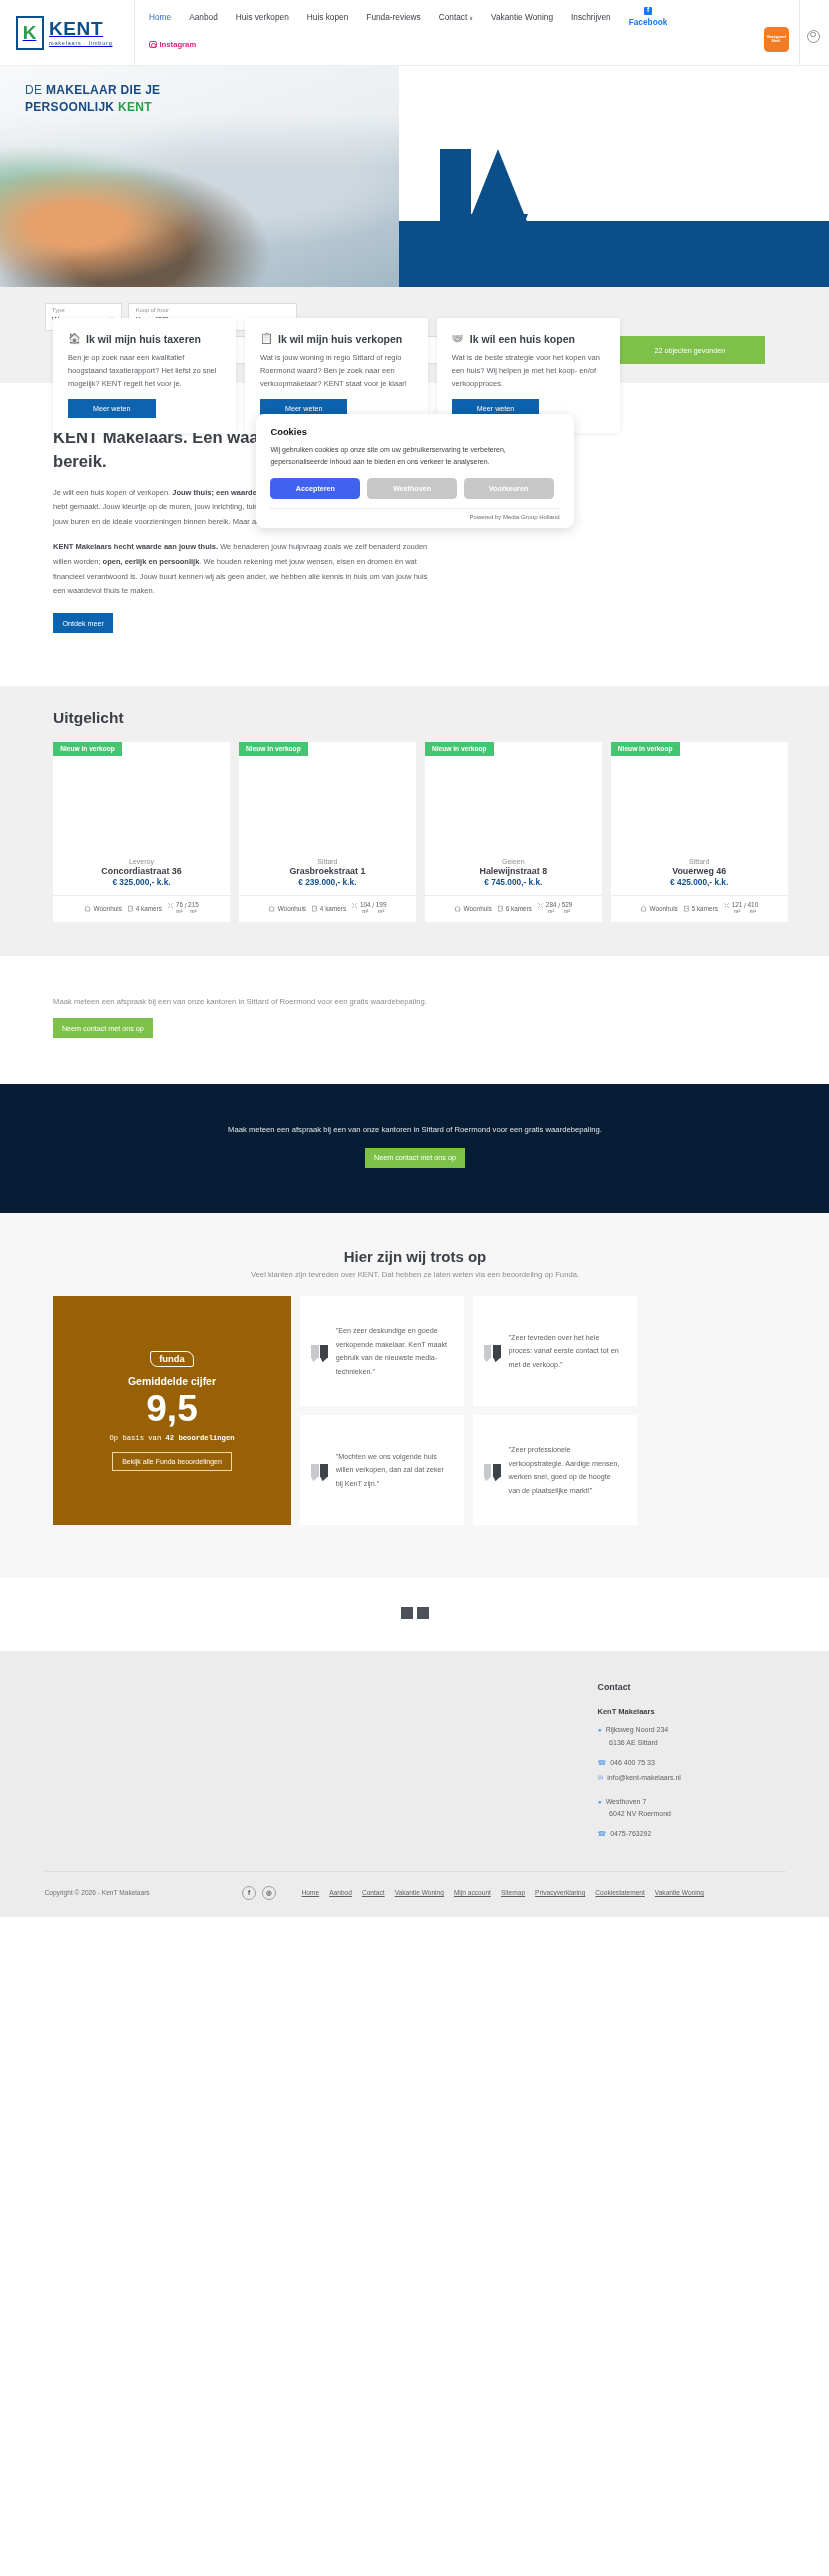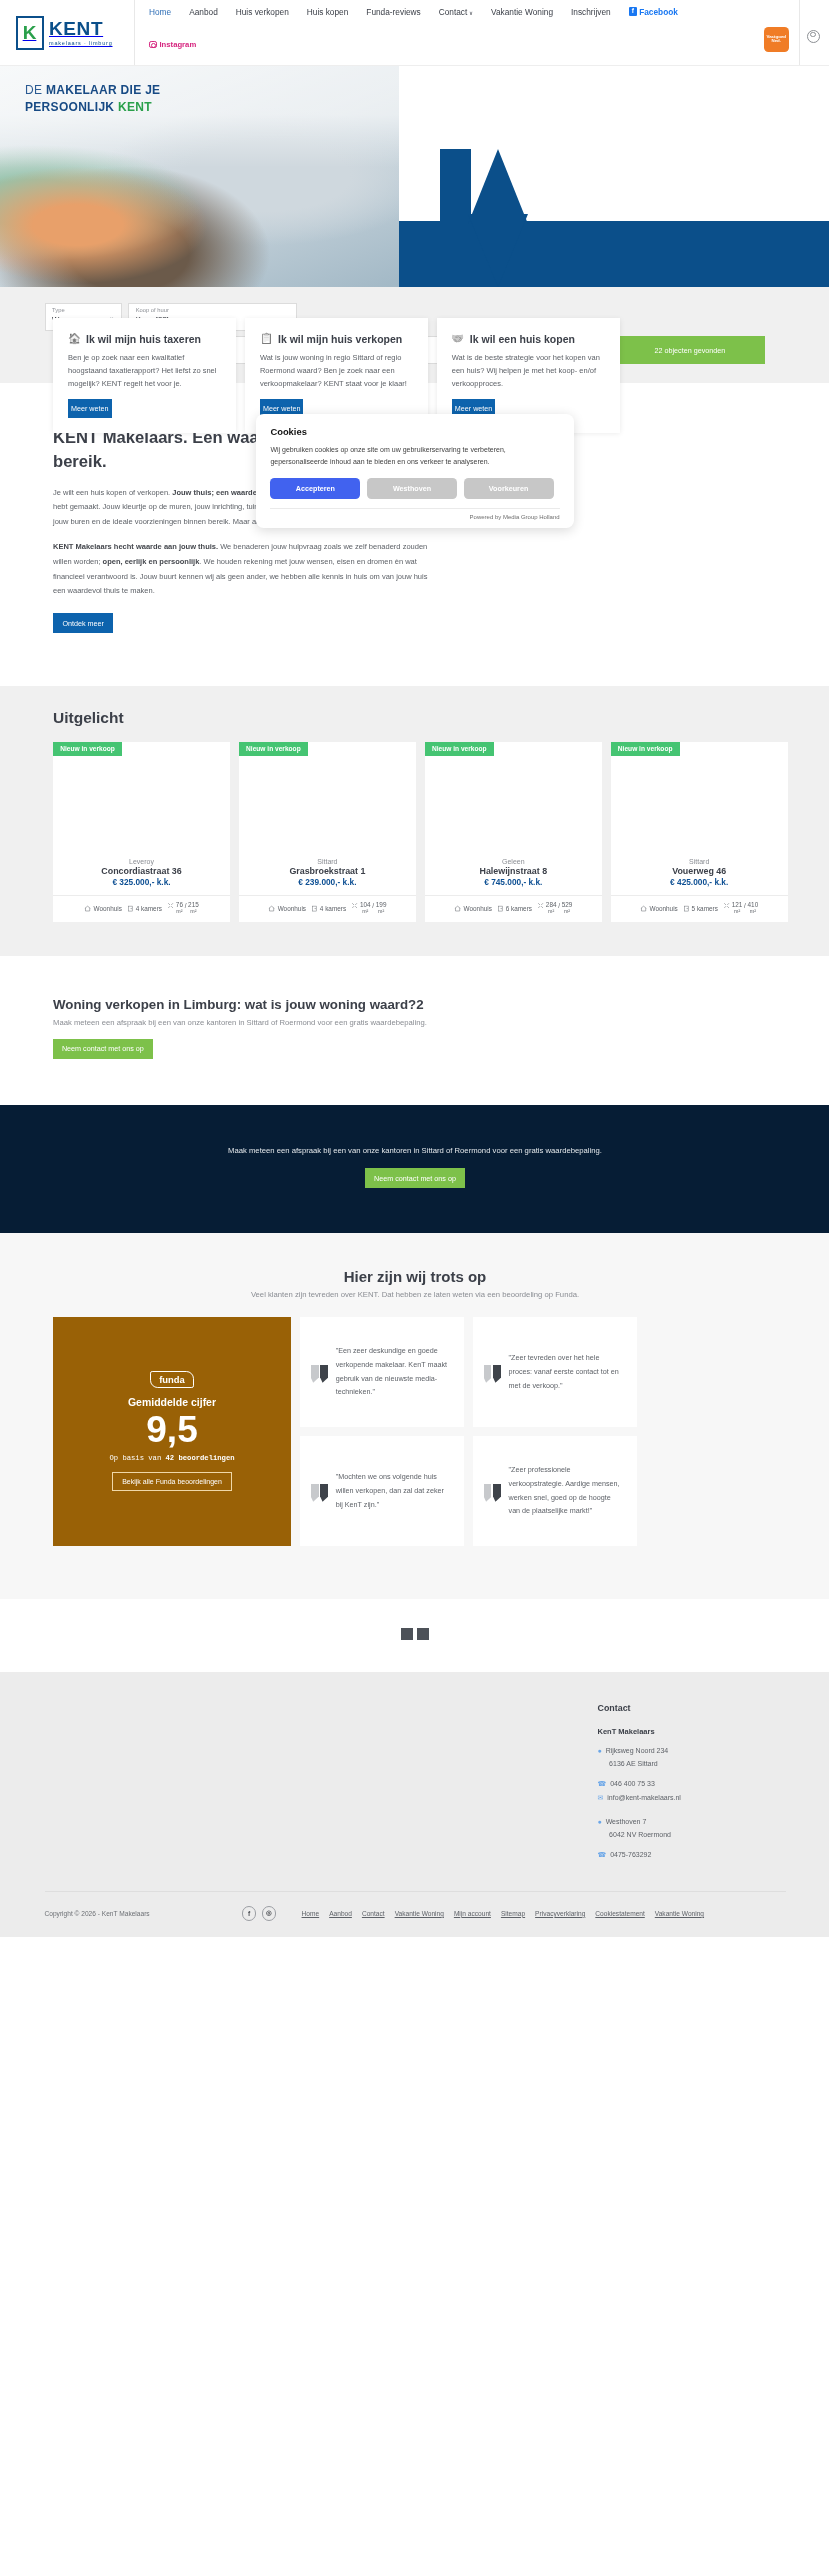--- a/index.html
+++ b/index.html
@@ -21,21 +21,21 @@
     align-items:center; justify-content:center;
   }
   .logo-k span { color:#2aa04b; font-weight:bold; font-size:19px; line-height:1; font-family:"Liberation Sans",sans-serif;}
   .logo-text { display:flex; flex-direction:column; }
   .logo-word { color:#0b4f8a; font-size:19px; font-weight:bold; letter-spacing:0.6px; line-height:1; }
   .logo-sub { color:#0b4f8a; font-size:5.5px; letter-spacing:0.8px; margin-top:2.8px; text-align:right;}
   .topnav { position:absolute; left:149px; top:6.6px; display:flex; align-items:center; gap:18px; }
   .topnav a { font-size:8.3px; color:#3c4049; text-decoration:none; white-space:nowrap; }
   .topnav a.active { color:#2f6fb7; }
   .topnav .chev { font-size:5.5px; margin-left:1.7px; }
-  .fb-link { display:flex; align-items:center; gap:2.2px; color:#1877f2 !important; font-weight:bold;}
+  .fb-link { display:flex; align-items:center; gap:2.2px; color:#1877f2 !important; font-weight:bold;flex-direction:column;}
   .fb-badge { width:8.3px;height:8.3px;background:#1877f2;color:#fff;border-radius:1.1px;
     font-size:6.6px; font-weight:bold; display:flex; align-items:center; justify-content:center; line-height:1;}
   .insta-link { position:absolute; left:149px; top:40px; display:flex; align-items:center; gap:2.8px;
     color:#d6267f; font-size:7.7px; font-weight:bold; text-decoration:none; }
   .insta-icon { width:7.7px;height:7.7px;border:1.1px solid #d6267f;border-radius:2.2px; position:relative;}
   .insta-icon:after{content:"";position:absolute;width:2.8px;height:2.8px;border:0.8px solid #d6267f;border-radius:50%;top:1.1px;left:1.1px;}
   .vastgoed-badge { position:absolute; right:41px; top:26.6px; width:25.5px;height:25.5px;background:#f07c26;
     border-radius:4.4px; color:#fff; font-size:4.4px; display:flex; flex-direction:column;
     align-items:center; justify-content:center; line-height:1.1; text-align:center; font-weight:bold;}
   .account-icon { position:absolute; right:10px; top:30px; width:13.3px;height:13.3px;border-radius:50%;
@@ -72,21 +72,21 @@
   .hero-title .dark { color:#174a84; }
   .hero-title .green { color:#2aa04b; }
 
   
   .cards-row { position:absolute; left:53px; top:318px; display:flex; gap:8.9px; z-index:6; }
   .svc-card { width:183px; background:#fff; padding:14.4px 15px 15.5px; box-shadow:0 1.1px 5.5px rgba(0,0,0,.09); }
   .svc-head { display:flex; align-items:center; gap:5px; font-size:10.5px; font-weight:bold; color:#3c4049; margin-bottom:6.6px;}
   .svc-ico { font-size:10.5px; filter: grayscale(100%); }
   .svc-body { font-size:7.5px; line-height:1.72; color:#5e6268; }
   .svc-btn { display:inline-block; margin-top:8.3px; background:#0d63ad; color:#fff; font-size:7.2px;
-    padding:5px 3px; text-decoration:none; }
+    padding:5px 25px; text-decoration:none; }
 
   
   .cookie { position:absolute; left:256px; top:414px; width:318px; background:#fff; border-radius:7.7px;
     padding:12px 14.4px 8.9px; box-shadow:0 2.2px 12px rgba(0,0,0,.14); z-index:20; }
   .cookie h3 { font-size:9.4px; color:#121212; margin-bottom:6.6px; }
   .cookie p { font-size:7px; line-height:1.8; color:#3e3e3e; margin-bottom:8.9px; }
   .cookie-btns { display:flex; gap:6.6px; padding-bottom:8.9px; border-bottom:0.6px solid #eaeaea;}
   .ck-btn { border:none; border-radius:4.4px; padding:6px 0; width:90px; font-size:7.2px; font-weight:bold;
     color:#fff; cursor:pointer; font-family:"Liberation Sans",sans-serif;}
   .ck-accept { background:#4162ef; }
@@ -484,21 +484,20 @@
                 <span class="u">m²</span>
               </span>
             </span>
           </div>
         </div>
       </div>
   </div>
 
   <div class="cta-light">
     <div class="cta-light-inner">
-      <h2>Woning verkopen in Limburg: wat is jouw woning waard?2</h2>
       <p>Maak meteen een afspraak bij een van onze kantoren in Sittard of Roermond voor een gratis waardebepaling.</p>
       <a class="btn-green" href="#">Neem contact met ons op</a>
     </div>
   </div>
 
   <div class="cta-dark">
     <p>Maak meteen een afspraak bij een van onze kantoren in Sittard of Roermond voor een gratis waardebepaling.</p>
     <a class="btn-green" href="#">Neem contact met ons op</a>
   </div>
 

